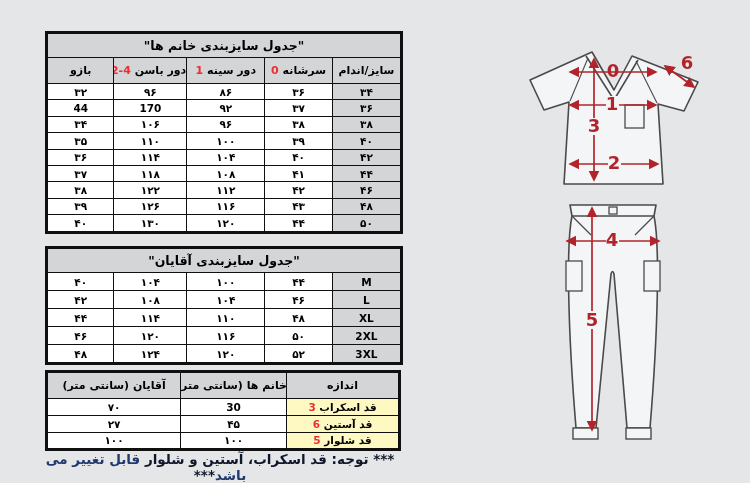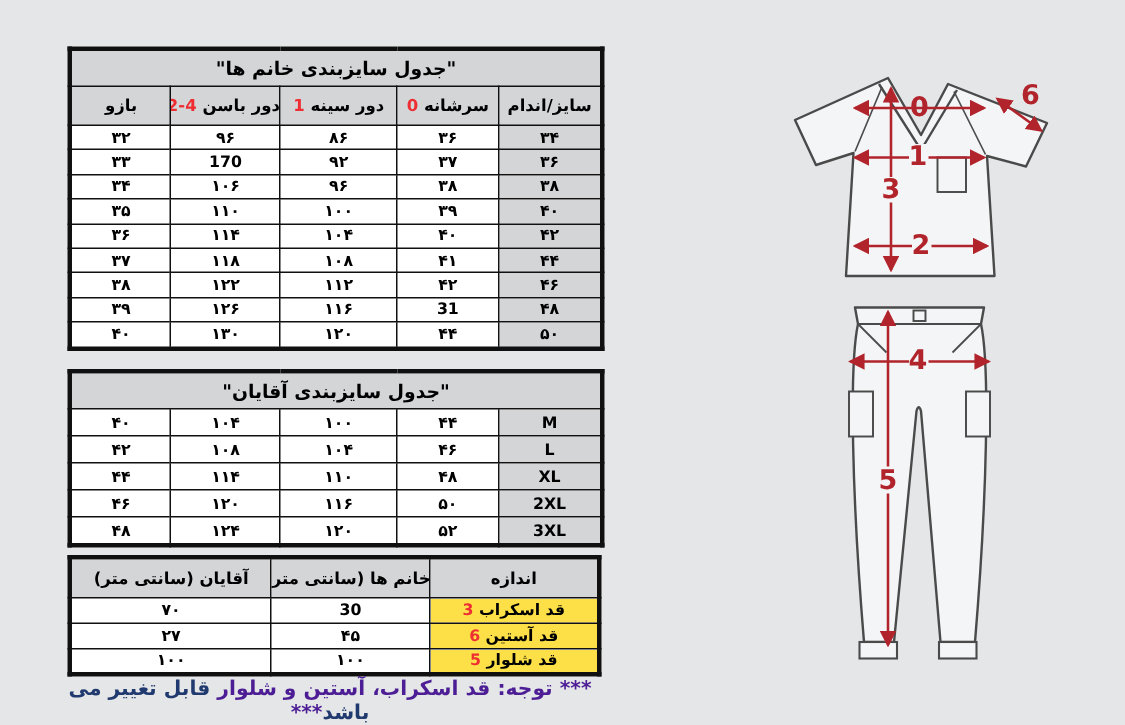--- a/index.html
+++ b/index.html
@@ -19,29 +19,29 @@
     border:1.4px solid #101010;text-align:center;vertical-align:middle;
     padding:0;color:#000;font-weight:bold;overflow:hidden;white-space:nowrap;
   }
   .title-row th{background:#d3d5d6;height:23px;font-size:12.5px;}
   .head-row th{background:#d3d5d6;height:25px;font-size:11px;margin-left:26px;}
   .tbl td{height:15.4px;font-size:10.5px;}
   table.men td{height:17px;}
   table.len td{height:15.8px;margin-left:40px;}
   table.len .head-row th{font-size:11px;}
   .size-cell{background:#d3d5d6;}
-  .label-cell{background:#fde047;}
+  .label-cell{background:#fef9c3;}
   .rednum{color:#ee2e33;text-align:center;}
   .ltr{direction:ltr;unicode-bidi:bidi-override;}
   
   .note{
     left:40px;top:451px;width:360px;text-align:center;direction:rtl;
     font-size:13.5px;font-weight:bold;letter-spacing:0;
   }
-  .note .red{color:#4c1d95;}
+  .note .red{color:#0f172a;}
   .note .navy{color:#20396e;}
   
   svg text{font-family:"DejaVu Sans",sans-serif;font-weight:bold;}
 </style>
 </head>
 <body>
 
 <div class="abs" style="left:45px;top:31px;">
   <table class="tbl women">
     <colgroup>
@@ -69,21 +69,21 @@
           <td>۳۶</td>
           <td>۸۶</td>
           <td>۹۶</td>
           <td>۳۲</td>
         </tr>
         <tr>
           <td class="size-cell">۳۶</td>
           <td>۳۷</td>
           <td>۹۲</td>
           <td>170</td>
-          <td>۳۳</td>
+          <td>44</td>
         </tr>
         <tr>
           <td class="size-cell">۳۸</td>
           <td>۳۸</td>
           <td>۹۶</td>
           <td>۱۰۶</td>
           <td>۳۴</td>
         </tr>
         <tr>
           <td class="size-cell">۴۰</td>
@@ -108,21 +108,21 @@
         </tr>
         <tr>
           <td class="size-cell">۴۶</td>
           <td>۴۲</td>
           <td>۱۱۲</td>
           <td>۱۲۲</td>
           <td>۳۸</td>
         </tr>
         <tr>
           <td class="size-cell">۴۸</td>
-          <td>31</td>
+          <td>۴۳</td>
           <td>۱۱۶</td>
           <td>۱۲۶</td>
           <td>۳۹</td>
         </tr>
         <tr>
           <td class="size-cell">۵۰</td>
           <td>۴۴</td>
           <td>۱۲۰</td>
           <td>۱۳۰</td>
           <td>۴۰</td>

